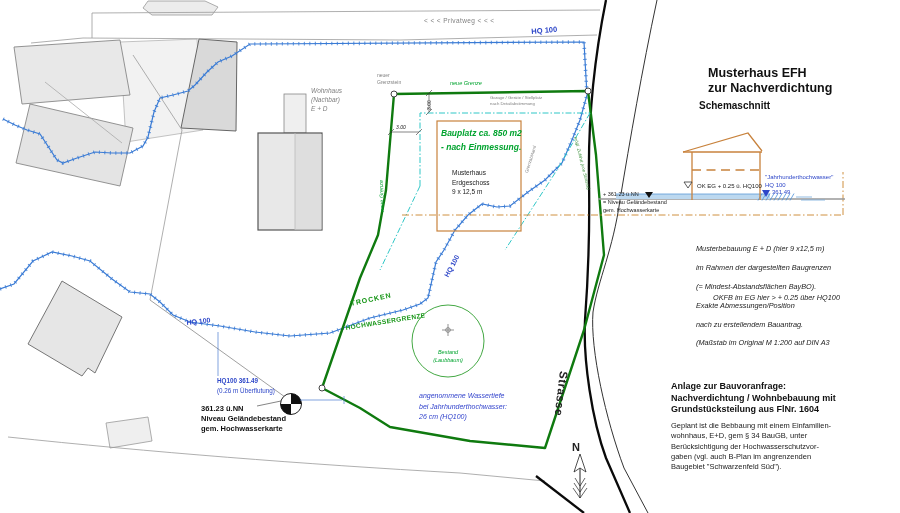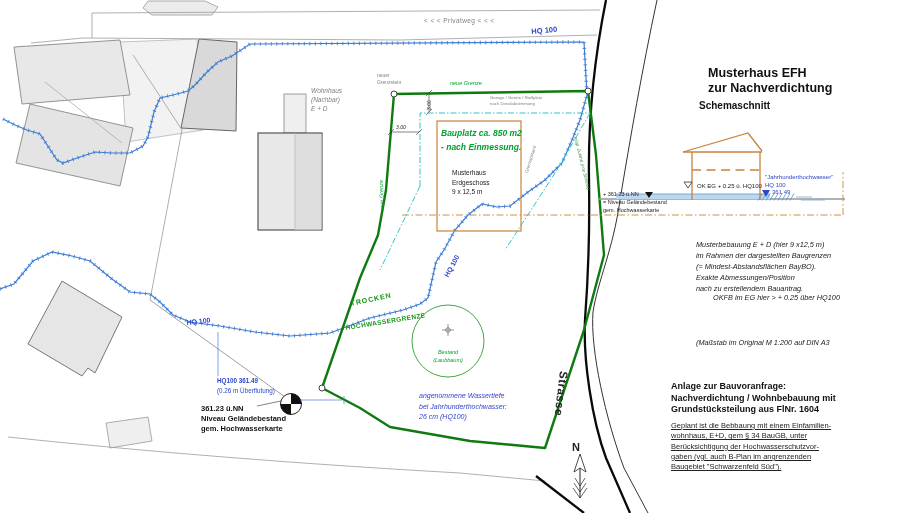--- a/index.html
+++ b/index.html
@@ -194,33 +194,33 @@
 
   <div class="lbl blue" style="left:765px;top:173px;font-size:6px;line-height:8px;">"Jahrhunderthochwasser"
 HQ 100</div>
 
   <div class="lbl blue" style="left:772px;top:189px;font-size:6px;">361.49</div>
 
   <div class="lbl" style="left:603px;top:191px;font-size:5.5px;line-height:7.8px;">+ 361.23 ü.NN
 = Niveau Geländebestand
 gem. Hochwasserkarte</div>
 
-  <div class="lbl it" style="left:696px;top:239px;font-size:7.3px;line-height:11px;">Musterbebauung E + D (hier  9 x12,5 m)
+  <div class="lbl it" style="left:696px;top:239px;font-size:7.3px;line-height:19px;">Musterbebauung E + D (hier  9 x12,5 m)
 im Rahmen der dargestellten Baugrenzen
 (= Mindest-Abstandsflächen BayBO).
 Exakte Abmessungen/Position
 nach zu erstellendem Bauantrag.</div>
 
   <div class="lbl it" style="left:696px;top:293px;font-size:7.3px;padding-left:17px;">OKFB im EG hier &gt; + 0.25 über HQ100</div>
 
   <div class="lbl it" style="left:696px;top:310px;font-size:7.3px;margin-top:28px;">(Maßstab im Original M 1:200 auf DIN A3</div>
 
   <div class="lbl b" style="left:671px;top:381px;font-size:9px;line-height:11.5px;color:#111;">Anlage zur Bauvoranfrage:
 Nachverdichtung / Wohnbebauung mit
 Grundstücksteilung aus FlNr. 1604</div>
 
-  <div class="lbl" style="left:671px;top:421px;font-size:7.5px;line-height:10.3px;text-decoration:underline;">Geplant ist die Bebbaung mit einem Einfamilien-
+  <div class="lbl" style="left:671px;top:421px;font-size:7.5px;line-height:10.3px;">Geplant ist die Bebbaung mit einem Einfamilien-
 wohnhaus, E+D, gem § 34 BauGB, unter
 Berücksichtigung der Hochwasserschutzvor-
 gaben (vgl. auch B-Plan im angrenzenden
 Baugebiet "Schwarzenfeld Süd").</div>
 
 </div>
 
 </body></html>

